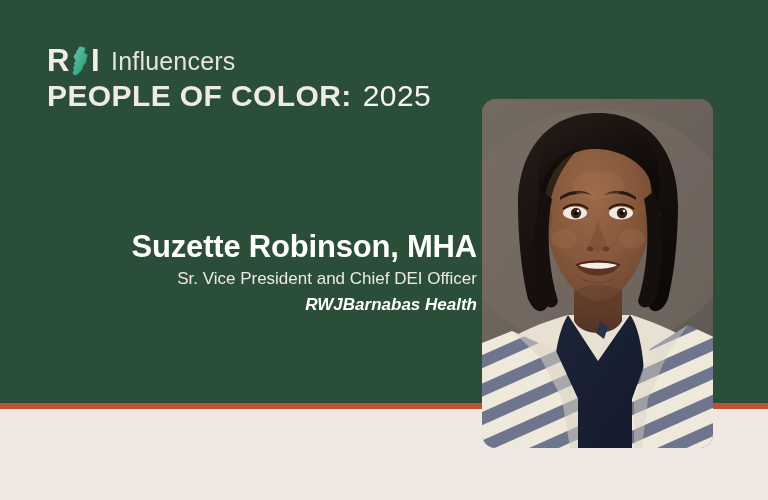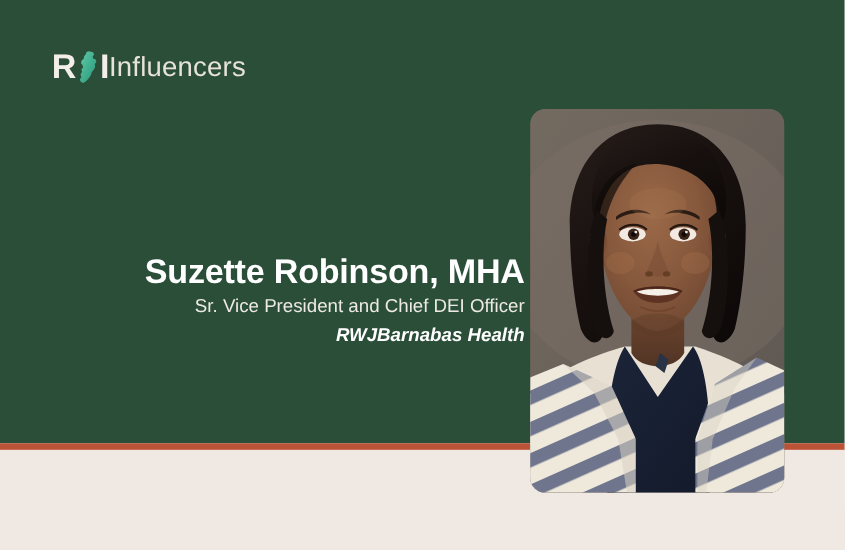--- a/index.html
+++ b/index.html
@@ -65,20 +65,21 @@
     display: block;
     width: 20px;
     height: 30px;
     margin: 0 1px;
   }
   .logo-word {
     color: #E7E2DA;
     font-size: 25px;
     font-weight: 300;
     line-height: 30px;
+    margin-left: 12px;
     letter-spacing: 0.2px;
   }
 
   
   .headline {
     position: absolute;
     left: 47px;
     top: 79px;
     height: 34px;
     display: flex;
@@ -166,20 +167,24 @@
             </linearGradient>
           </defs>
           <path d="M11.0 0.6 L14.6 1.4 L15.6 3.6 L14.2 5.6 L15.0 7.4 L17.0 8.0 L17.6 10.2 L16.2 12.4 L16.6 14.6 L15.4 17.2 L13.4 19.6 L12.6 22.4 L10.6 25.4 L8.2 27.8 L5.6 29.4 L3.4 28.4 L2.6 26.2 L4.0 24.2 L3.2 21.6 L4.6 19.4 L4.0 17.0 L5.6 15.4 L5.0 13.0 L3.6 11.4 L4.2 9.0 L6.0 7.6 L6.6 5.0 L8.2 3.0 L8.6 1.2 Z" fill="url(#njgrad)"></path>
         </svg>
       </span>
       <span class="logo-letter">I</span>
     </div>
     <span class="logo-word">Influencers</span>
   </div>
 
+  <div class="headline">
+    <span class="headline-strong">PEOPLE OF COLOR:</span>
+    <span class="headline-year">2025</span>
+  </div>
 
   <div class="honoree">
     <div class="honoree-name">Suzette Robinson, MHA</div>
     <div class="honoree-title">Sr. Vice President and Chief DEI Officer</div>
     <div class="honoree-org">RWJBarnabas Health</div>
   </div>
 
   <div class="portrait">
     <svg viewBox="0 0 231 349" xmlns="http://www.w3.org/2000/svg" aria-hidden="true">
       <defs>

